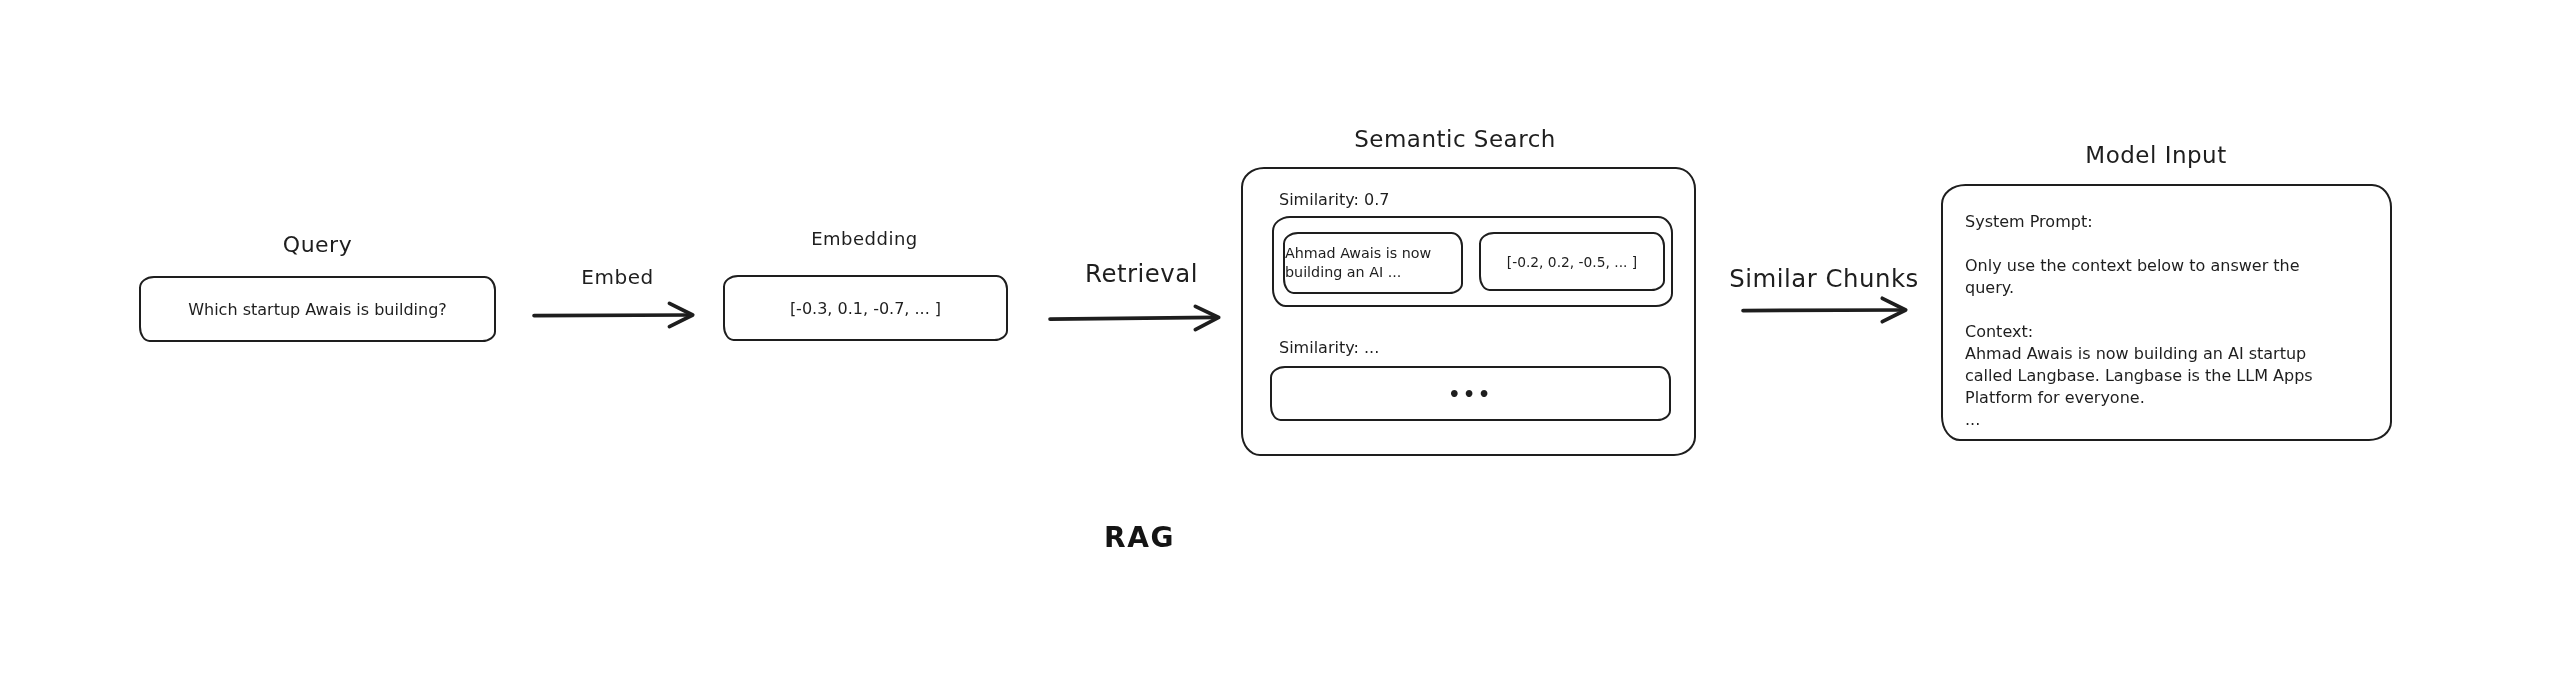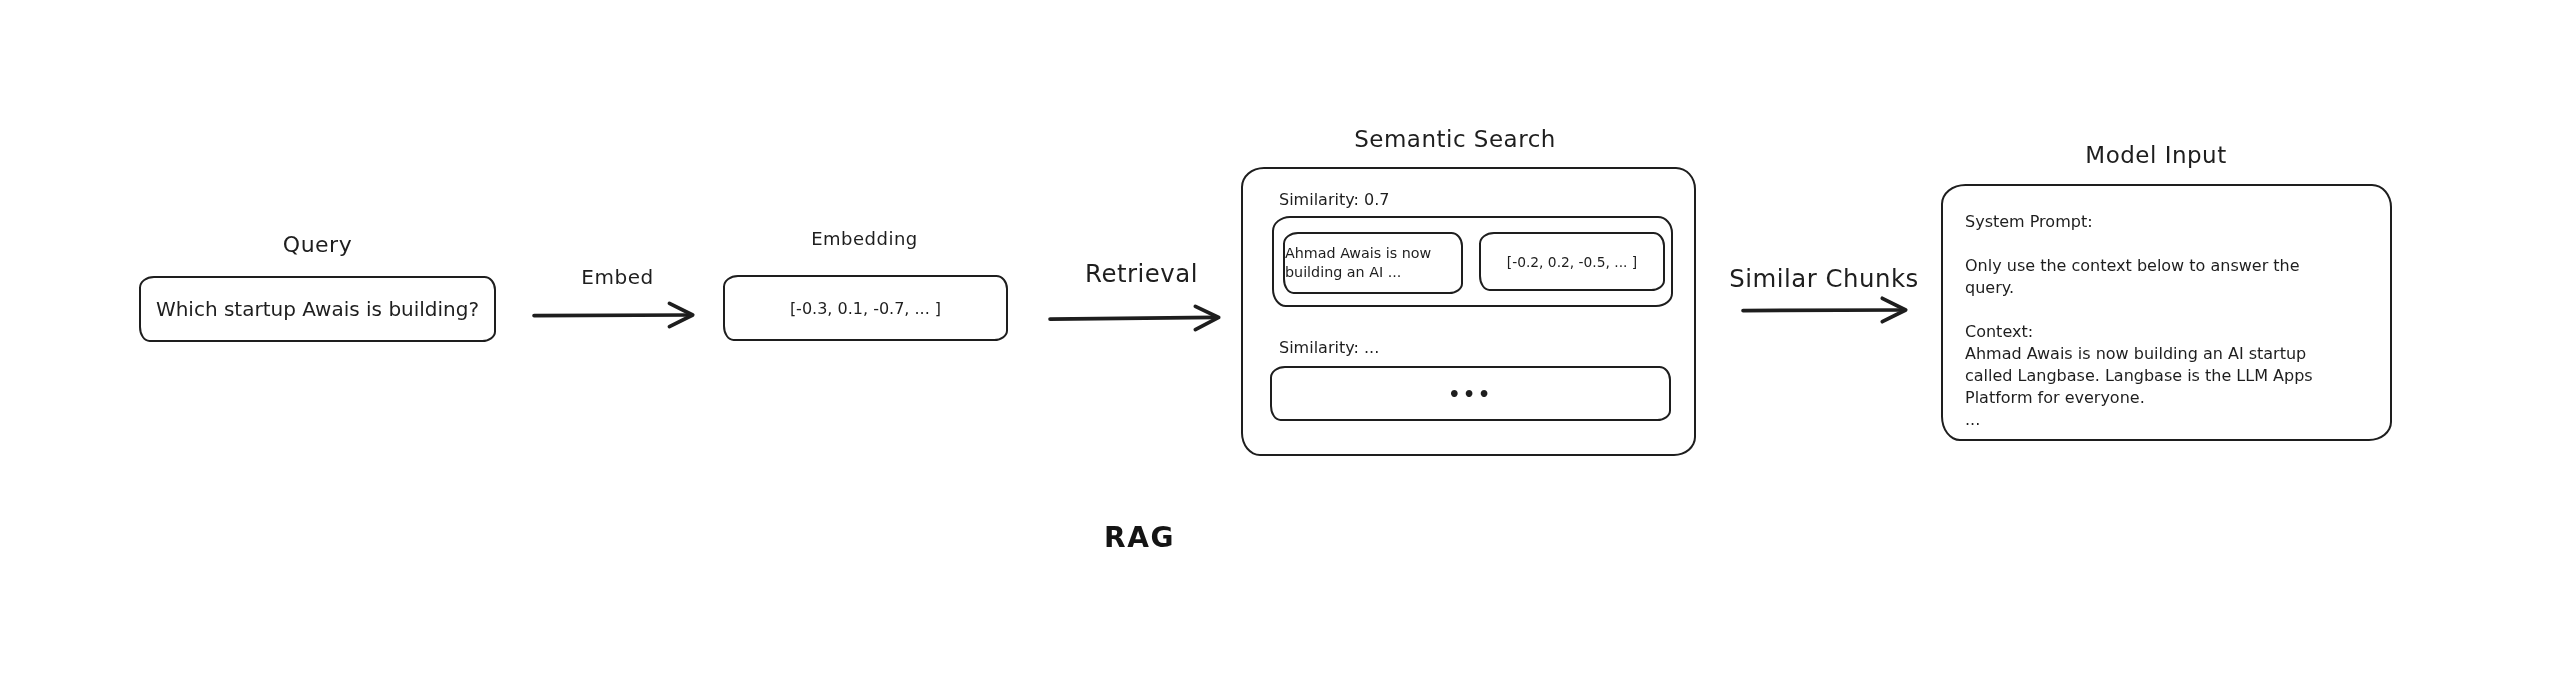--- a/index.html
+++ b/index.html
@@ -13,21 +13,21 @@
   .arrow-label{
     position:absolute;text-align:center;font-size:23px;font-weight:500;
     letter-spacing:0.5px;white-space:nowrap;color:#1e1e1e;
   }
   .sketch-box{
     position:absolute;border:2.7px solid #1e1e1e;background:#ffffff;
     border-radius:15px 11.7px 13.8px 10.6px / 11.7px 13.8px 10.6px 15px;
     box-sizing:border-box;display:flex;align-items:center;justify-content:center;
   }
   .sketch-box.no-center{display:block;}
-  .box-text{font-size:20px;color:#1e1e1e;text-align:center;white-space:nowrap;}
+  .box-text{font-size:16px;color:#1e1e1e;text-align:center;white-space:nowrap;}
 
   .sim-label{position:absolute;font-size:16px;color:#1e1e1e;white-space:nowrap;}
 
   .chunk-text{font-size:14.3px;line-height:19px;color:#1e1e1e;text-align:left;white-space:nowrap;}
   .vec-text{font-size:13.8px;color:#1e1e1e;white-space:nowrap;}
   .dots-text{font-size:19px;font-weight:700;letter-spacing:2.7px;color:#1e1e1e;}
 
   .mi-lines{position:absolute;left:1965px;top:211px;width:408px;}
   .mi-line{height:22px;line-height:22px;font-size:16px;color:#1e1e1e;white-space:nowrap;}
 

